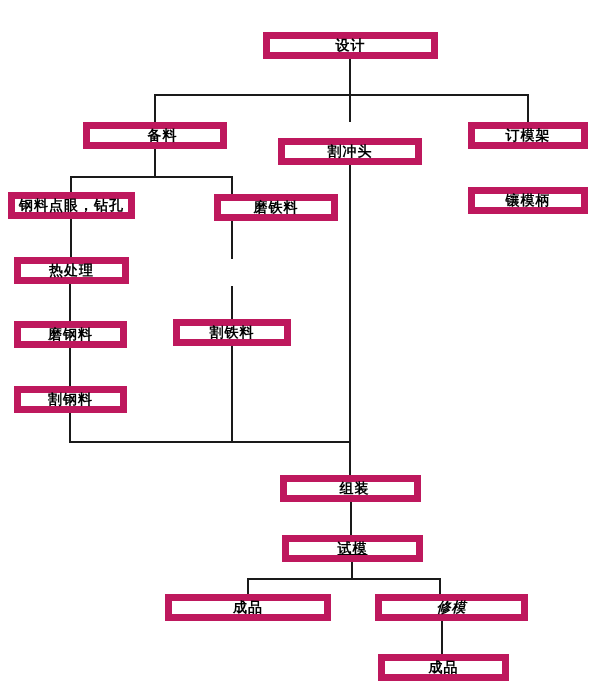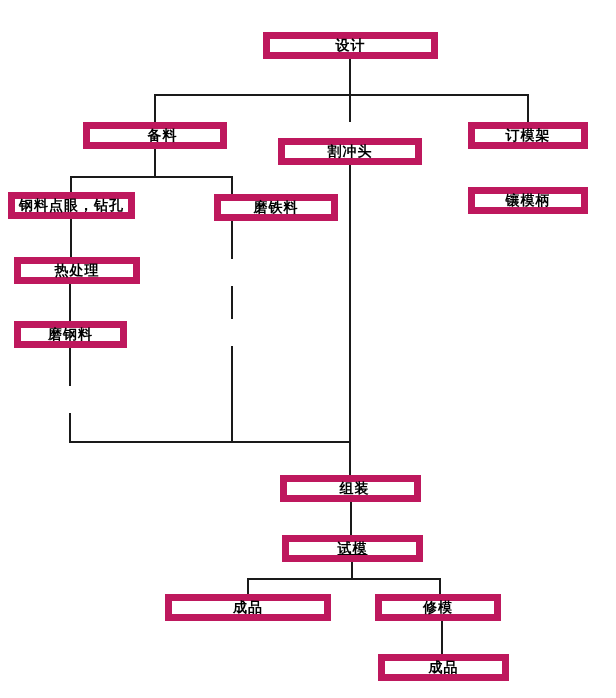--- a/index.html
+++ b/index.html
@@ -75,26 +75,28 @@
 
   <div class="node" style="left:83px;top:122px;width:144px;padding-left:15px;">备料</div>
   <div class="node" style="left:278px;top:138px;width:144px;">割冲头</div>
   <div class="node" style="left:468px;top:187px;width:120px;">镶模柄</div>
 
   <div class="node" style="left:468px;top:122px;width:120px;">订模架</div>
 
   <div class="node" style="left:8px;top:192px;width:127px;">钢料点眼，钻孔</div>
   <div class="node" style="left:170px;top:194px;width:124px;margin-left:44px;">磨铁料</div>
 
-  <div class="node" style="left:14px;top:257px;width:126px;">热处理</div>
+  <div class="node" style="left:14px;top:257px;width:115px;">热处理</div>
 
   <div class="node" style="left:14px;top:321px;width:113px;">磨钢料</div>
+  <div class="node" style="left:173px;top:319px;width:118px;">割铁料</div>
 
+  <div class="node" style="left:14px;top:386px;width:113px;">割钢料</div>
 
   <div class="node" style="left:280px;top:475px;width:141px;padding-left:8px;">组装</div>
   <div class="node" style="left:282px;top:535px;width:141px;text-decoration:underline;">试模</div>
 
   <div class="node" style="left:165px;top:594px;width:166px;">成品</div>
-  <div class="node" style="left:375px;top:594px;width:126px;">修模</div>
+  <div class="node" style="left:375px;top:594px;width:153px;font-style:italic;">修模</div>
 
   <div class="node" style="left:378px;top:654px;width:131px;">成品</div>
 
 </div>
 
 </body></html>

